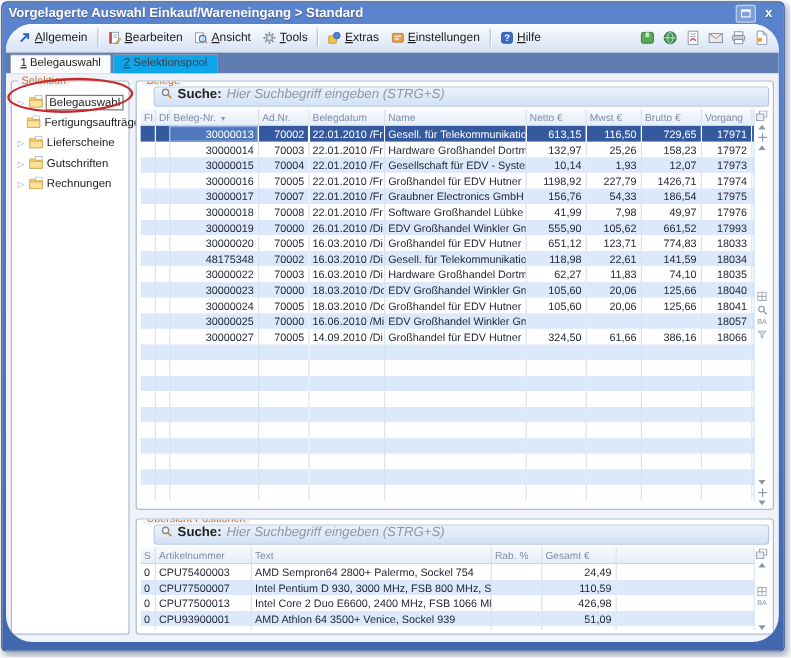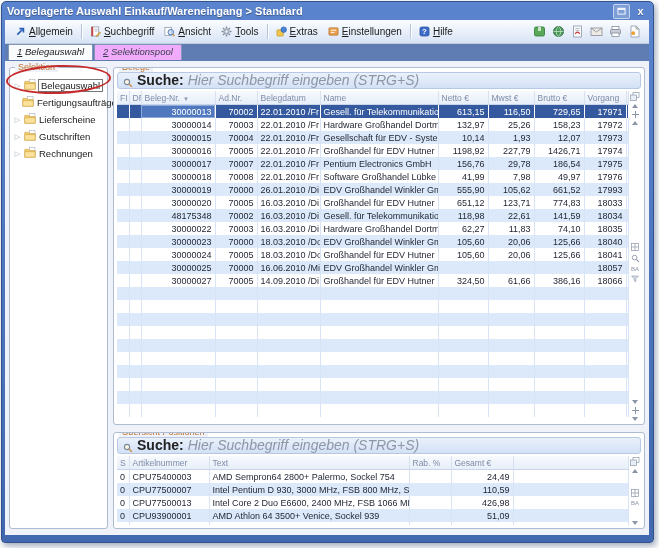--- a/index.html
+++ b/index.html
@@ -5,56 +5,56 @@
   html,body{margin:0;padding:0;}
   body{width:659px;height:548px;background:#fdfdfd;font-family:"Liberation Sans",sans-serif;overflow:hidden;position:relative;}
   .window{position:absolute;left:1px;top:1px;width:651px;height:540px;background:linear-gradient(#5b84ce,#41068e 400%);background:linear-gradient(#5b84ce,#4168ae);border:1px solid #32528c;border-radius:5px 5px 4px 4px;box-shadow:2px 3px 6px rgba(50,70,110,.45);}
   
   .titlebar{height:18px;display:flex;align-items:center;padding:0 5px;color:#fff;font-size:11px;font-weight:bold;text-shadow:0 1px 1px rgba(0,0,0,.35);}
   .titlebar .grow{flex:1;}
   .win-btn{width:15px;height:13px;display:flex;align-items:center;justify-content:center;margin-left:3px;cursor:default;}
   .win-btn.restore{background:rgba(255,255,255,.22);border:1px solid rgba(255,255,255,.55);border-radius:2px;}
   .win-btn.close{color:#fff;font-size:11px;font-weight:bold;line-height:10px;}
   
-  .client{position:absolute;left:3px;right:4px;top:18px;bottom:7px;background:#eff2f8;overflow:hidden;}
+  .client{position:absolute;left:3px;right:4px;top:18px;bottom:7px;background:#eff2f8;overflow:hidden;border-radius:22px;}
   
   .menubar{height:23px;background:linear-gradient(#fbfdff,#d7e3f5);border-bottom:1px solid #bfccdf;display:flex;align-items:center;padding:0 5px;font-size:10px;color:#1c1c1c;}
   .menu-item{display:flex;align-items:center;gap:3px;padding:2px 5px;border-radius:2px;}
   .menu-item svg{display:block;}
   .fl{display:inline-block;}
   .fl::first-letter{text-decoration:underline;}
   .msep{width:1px;height:15px;background:#b6c3d8;margin:0 3px;box-shadow:1px 0 0 #fff;}
   .menubar-right{margin-left:auto;display:flex;align-items:center;gap:6px;padding-right:3px;}
   .menubar-right svg{display:block;}
   
-  .tabstrip{height:17px;background:#5f7db2;display:flex;padding-left:3px;font-style:italic;}
+  .tabstrip{height:17px;background:#5f7db2;display:flex;align-items:flex-end;padding-left:3px;}
   .tab{height:15px;line-height:14px;font-size:9.5px;padding:0 8px;border:1px solid #8296b8;border-bottom:none;border-radius:2px 2px 0 0;margin-right:1px;color:#222;}
   .tab.active{background:#fafbfd;font-weight:normal;}
-  .tab.inactive{background:#f0abfc;color:#3a3f4a;}
+  .tab.inactive{background:#0ea5e9;color:#3a3f4a;}
   
   .content{position:absolute;left:0;right:0;top:40px;bottom:0;display:flex;gap:5px;padding:7px 4px 6px 4px;}
   .group{border:1px solid #aebcd2;border-radius:3px;position:relative;background:#fff;}
   .group-label{position:absolute;top:-6px;left:5px;font-size:9px;line-height:10px;color:#c2702d;background:#eff2f8;padding:0 3px;white-space:nowrap;}
   
   .sidebar{width:97px;flex:none;}
   .tree{padding:9px 2px 0 3px;font-size:9.5px;color:#1a1a1a;}
   .tree-item{display:flex;align-items:center;height:17px;gap:2px;white-space:nowrap;}
   .tree-item .expander{width:9px;font-size:7px;color:#9aa6b8;text-align:center;flex:none;}
   .tree-item.lvl1{padding-left:9px;}
   .tree-item .ticon{flex:none;}
   .tree-label{padding:0 1px;}
   .tree-label.focus{border:1px solid #777;background:#fff;padding:0 2px;}
   
   .annotation{position:absolute;left:4px;top:63px;width:101px;height:25px;border:2px solid #c62b2b;border-radius:50%;transform:rotate(-2deg);z-index:60;pointer-events:none;}
   
   .main{flex:1;display:flex;flex-direction:column;gap:7px;min-width:0;}
   .belege-group{height:356px;flex:none;display:flex;flex-direction:column;overflow:hidden;}
   .positionen-group{flex:1;display:flex;flex-direction:column;overflow:hidden;}
   
-  .searchbar{height:15px;margin:4px 3px 2px 3px;background:linear-gradient(#eaf1fb,#d3e1f6);border:1px solid #b7c8e4;border-radius:3px;display:flex;align-items:flex-end;gap:4px;padding:0 5px;font-size:14px;flex:none;}
+  .searchbar{height:15px;margin:4px 3px 2px 14px;background:linear-gradient(#eaf1fb,#d3e1f6);border:1px solid #b7c8e4;border-radius:3px;display:flex;align-items:flex-start;gap:4px;padding:0 5px;font-size:11px;flex:none;}
   .searchbar .s-label{font-weight:bold;color:#222;}
   .searchbar .s-ph{font-style:italic;color:#8d96a6;}
   
   .table-zone{flex:1;display:flex;margin:0 3px 3px 3px;overflow:hidden;min-height:0;}
   table.grid{border-collapse:collapse;table-layout:fixed;width:100%;flex:1;align-self:flex-start;}
   table.grid th{font-size:8.5px;font-weight:normal;color:#7d8ca8;text-align:left;height:13px;padding:0 3px;background:linear-gradient(#f7fafd,#e7eef9);border-bottom:1px solid #c9d6ea;border-right:1px solid #d8e1ef;white-space:nowrap;overflow:hidden;}
   table.grid td{font-size:9px;color:#1e2330;height:13px;padding:0 3px;border-right:1px solid rgba(168,196,233,.45);white-space:nowrap;overflow:hidden;}
   td.num,th.num-h{text-align:right;}
   #belege-body tr:nth-child(odd){background:#dce9fa;}
   #belege-body tr:nth-child(even){background:#fff;}
@@ -113,21 +113,21 @@
       </div>
       <div class="msep"></div>
       <div class="menu-item">
         <svg width="11" height="11" viewBox="0 0 12 12">
             <rect x="1.5" y="1" width="8" height="10" fill="#fff" stroke="#8a95a8" stroke-width="0.8"></rect>
             <rect x="1.5" y="1" width="2" height="10" fill="#c84040"></rect>
             <line x1="5" y1="3.5" x2="8.3" y2="3.5" stroke="#9aa4b4" stroke-width="0.8"></line>
             <line x1="5" y1="5.5" x2="8.3" y2="5.5" stroke="#9aa4b4" stroke-width="0.8"></line>
             <path d="M6.2 11 L10.8 6.4 l0.9 0.9 L7.1 11.9 z" fill="#e8b84b" stroke="#a87a20" stroke-width="0.5"></path>
           </svg>
-        <span class="fl">Suchbegriff</span>
+        <span class="fl">Bearbeiten</span>
       </div>
       <div class="menu-item">
         <svg width="11" height="11" viewBox="0 0 12 12">
             <rect x="1" y="1.5" width="7" height="9" fill="#fff" stroke="#8a95a8" stroke-width="0.8"></rect>
             <circle cx="7.4" cy="6.8" r="3" fill="rgba(190,214,248,0.65)" stroke="#4a6da8" stroke-width="1"></circle>
             <line x1="9.6" y1="9" x2="11.4" y2="10.8" stroke="#c98c3a" stroke-width="1.5"></line>
           </svg>
         <span class="fl">Ansicht</span>
       </div>
       <div class="menu-item">
@@ -355,23 +355,23 @@
     <td class="num">1426,71</td>
     <td class="num">17974</td>
     <td></td>
   </tr>
                   <tr>
     <td class="cell-fi"></td>
     <td class="cell-dr"></td>
     <td class="num cell-nr">30000017</td>
     <td class="num">70007</td>
     <td>22.01.2010 /Fr</td>
-    <td>Pentium Electronics GmbH</td>
+    <td>Graubner Electronics GmbH</td>
     <td class="num">156,76</td>
-    <td class="num">29,78</td>
+    <td class="num">54,33</td>
     <td class="num">186,54</td>
     <td class="num">17975</td>
     <td></td>
   </tr>
                   <tr>
     <td class="cell-fi"></td>
     <td class="cell-dr"></td>
     <td class="num cell-nr">30000018</td>
     <td class="num">70008</td>
     <td>22.01.2010 /Fr</td>

